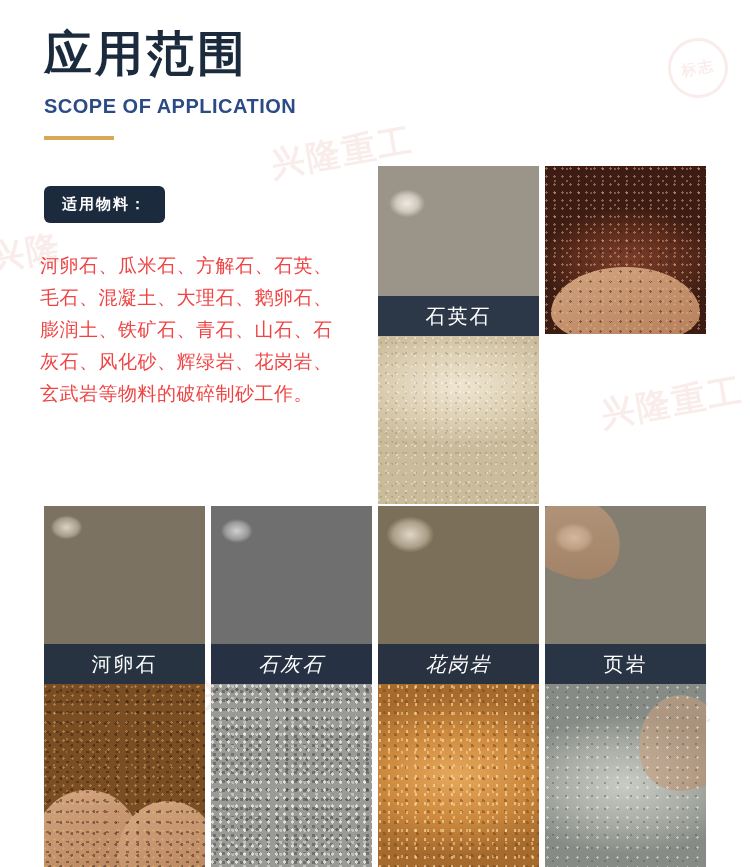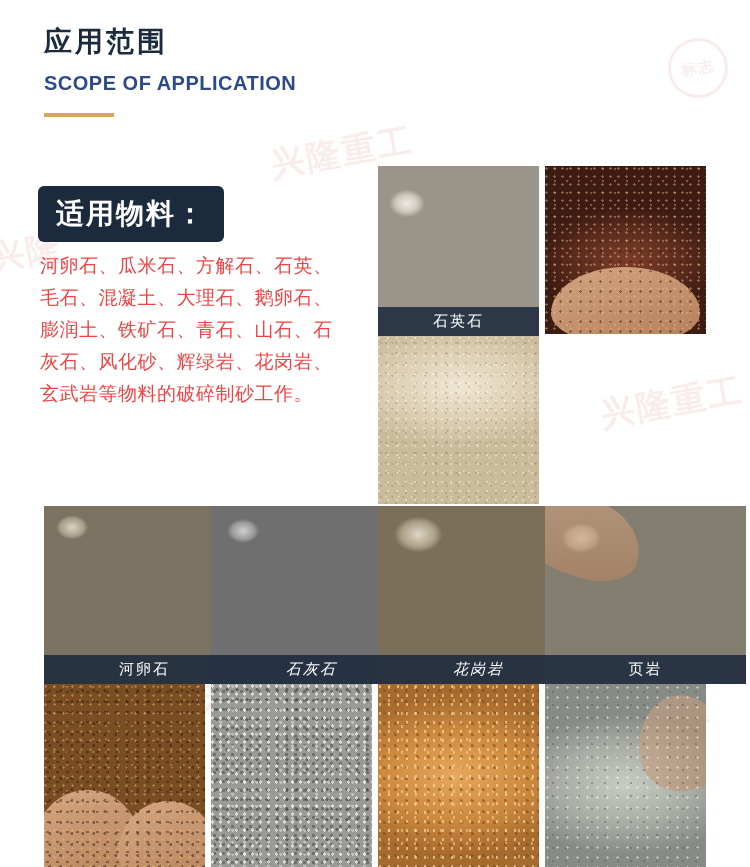--- a/index.html
+++ b/index.html
@@ -41,21 +41,21 @@
   }
 
   
   .header {
     position: absolute;
     left: 44px;
     top: 26px;
     width: 520px;
   }
   .title-cn {
-    font-size: 28px;
+    font-size: 48px;
     font-weight: bold;
     color: #1c2a3e;
     letter-spacing: 3px;
     line-height: 1.15;
     margin: 0;
   }
   .title-en {
     font-size: 20px;
     font-weight: bold;
     color: #2b4a86;
@@ -65,25 +65,25 @@
   .rule {
     width: 70px;
     height: 4px;
     background: #d8a857;
     margin-top: 18px;
   }
 
   
   .mat-badge {
     position: absolute;
-    left: 38px;
+    left: 44px;
     top: 186px;
     background: #1c2a3e;
     color: #ffffff;
-    font-size: 28px;
+    font-size: 15px;
     font-weight: bold;
     letter-spacing: 2px;
     padding: 9px 18px;
     border-radius: 6px;
   }
 
   
   .mat-text {
     position: absolute;
     left: 40px;
@@ -119,32 +119,32 @@
   .photo {
     position: relative;
     width: 100%;
     overflow: hidden;
   }
   .caption {
     position: absolute;
     left: 0;
     right: 0;
     bottom: 0;
-    height: 29px;
+    height: 40px;
     background: rgba(28, 42, 62, 0.88);
     color: #ffffff;
-    font-size: 15px;
+    font-size: 20px;
     letter-spacing: 2px;
     display: flex;
     align-items: center;
     justify-content: center;
   }
   .h170 { height: 170px; }
   .h168 { height: 168px; }
-  .h178 { height: 178px; padding-left: 40px; }
+  .h178 { height: 178px; }
   .h183 { height: 183px; }
 
   
   .tex-quartz {
     background:
       radial-gradient(ellipse 18px 14px at 18% 22%, #efeae2 0%, #cfc8bd 60%, #9b9488 100%),
       radial-gradient(ellipse 22px 16px at 55% 14%, #f3efe8 0%, #c9c2b6 65%, #8e887c 100%),
       radial-gradient(ellipse 20px 15px at 85% 30%, #e6e0d6 0%, #b9b2a6 70%, #8a8478 100%),
       radial-gradient(ellipse 26px 18px at 30% 55%, #f0ece4 0%, #c3bcb0 65%, #8d8679 100%),
       radial-gradient(ellipse 20px 16px at 70% 62%, #ded8cd 0%, #aaa396 70%, #7e7869 100%),

